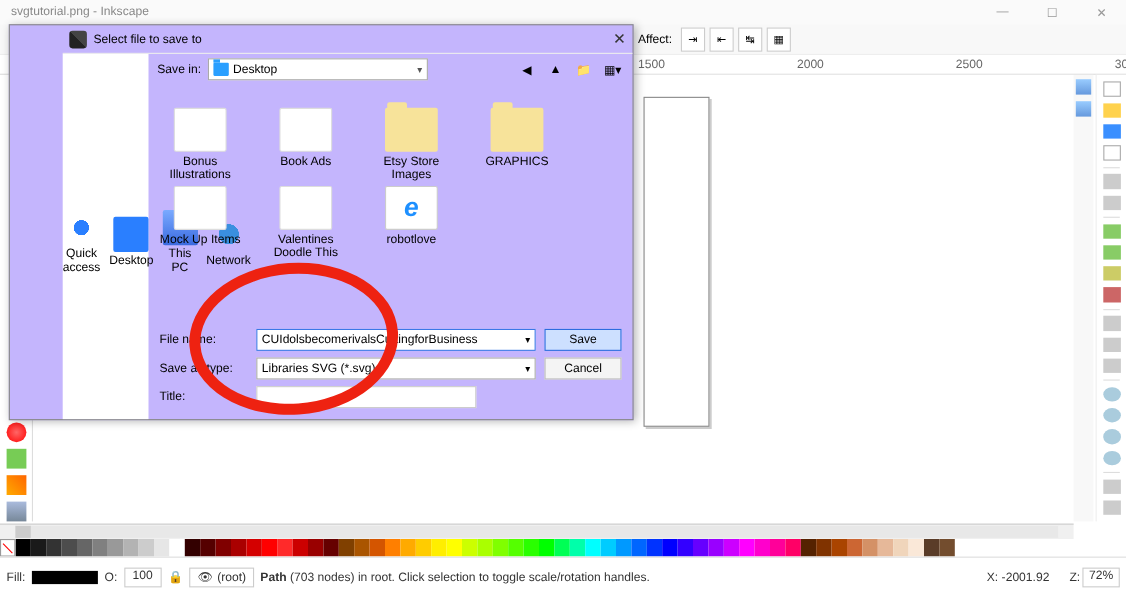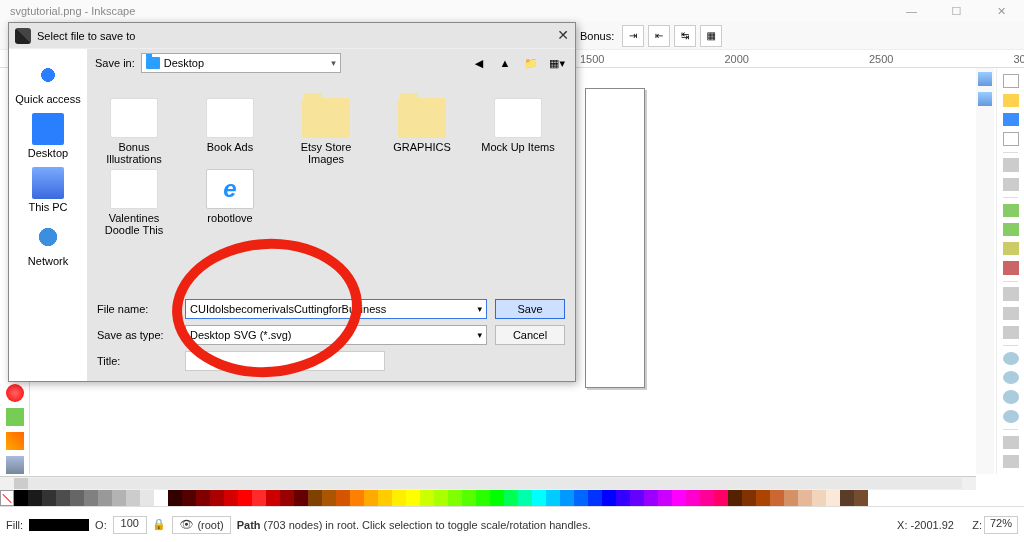--- a/index.html
+++ b/index.html
@@ -51,28 +51,28 @@
 
 .statusbar{position:absolute;left:0;right:0;bottom:0;height:36px;background:#fff;border-top:1px solid #ddd;display:flex;align-items:center;font-size:11px;color:#333;padding:0 6px;gap:6px;}
 .statusbar .fill-sw{width:60px;height:12px;background:#000;}
 .statusbar .num-input{width:34px;height:18px;border:1px solid #ccc;text-align:center;}
 .statusbar .layer-box{border:1px solid #ccc;padding:1px 6px;height:18px;display:flex;align-items:center;gap:4px;}
 .statusbar .msg{font-weight:bold;}
 .statusbar .coord{position:absolute;right:70px;}
 .statusbar .zoom{position:absolute;right:6px;display:flex;align-items:center;gap:2px;}
 
 
-.dialog{position:absolute;left:8px;top:22px;width:568px;height:360px;background:#e5e5e5;border:1px solid #888;box-shadow:2px 2px 8px rgba(0,0,0,.3);}
+.dialog{position:absolute;left:8px;top:22px;width:568px;height:360px;background:#c4b5fd;border:1px solid #888;box-shadow:2px 2px 8px rgba(0,0,0,.3);padding-left:48px;}
 .dialog-title{height:26px;display:flex;align-items:center;padding:0 6px;border-bottom:1px solid #eee;}
 .dialog-title .icon{width:16px;height:16px;margin-right:6px;background:linear-gradient(45deg,#222 50%,#444 50%);border-radius:3px;}
 .dialog-title .close{position:absolute;right:6px;top:4px;font-size:14px;color:#333;cursor:pointer;}
 
 .dialog-body{display:flex;height:calc(100% - 26px);}
 
-.dlg-sidebar{width:78px;background:#fff;display:flex;flex-direction:column;align-items:center;padding-top:10px;gap:8px;}
+.dlg-sidebar{width:78px;background:#fff;display:flex;flex-direction:row;align-items:center;padding-top:10px;gap:8px;}
 .dlg-sidebar .item{width:70px;text-align:center;font-size:10px;cursor:pointer;}
 .dlg-sidebar .item .ic{width:32px;height:32px;margin:0 auto 2px;}
 
 .dlg-main{flex:1;display:flex;flex-direction:column;gap:15px;}
 .dlg-top{height:28px;display:flex;align-items:center;padding:0 8px;gap:6px;}
 .dlg-top .combo{flex:0 0 200px;height:20px;border:1px solid #aaa;background:#fff;display:flex;align-items:center;padding:0 4px;gap:4px;}
 .dlg-top .combo::after{content:"▾";margin-left:auto;font-size:9px;color:#555;}
 .dlg-top .btn{width:20px;height:20px;display:flex;align-items:center;justify-content:center;}
 
 .dlg-files{flex:1;padding:6px 8px;display:flex;flex-wrap:wrap;align-content:flex-start;gap:4px 18px;}
@@ -111,21 +111,21 @@
 <div class="main-title">
   <span class="title-text">svgtutorial.png - Inkscape</span>
   <div class="win-controls">
     <div>—</div>
     <div>☐</div>
     <div>✕</div>
   </div>
 </div>
 
 <div class="toolbar-row">
-  <span class="affect-label">Bonus:</span>
+  <span class="affect-label">Affect:</span>
   <div class="tb-btn">⇥</div>
   <div class="tb-btn">⇤</div>
   <div class="tb-btn">↹</div>
   <div class="tb-btn">▦</div>
 </div>
 
 <div class="ruler-row">
   <span>1500</span>
   <span>2000</span>
   <span>2500</span>
@@ -331,21 +331,21 @@
         <label>File name:</label>
         <div class="field sel combo">
             <span>CUIdolsbecomerivalsCuttingforBusiness</span>
           </div>
         <div class="btn primary">
             <span>Save</span>
           </div>
 
         <label>Save as type:</label>
         <div class="field combo" style="border-color:#aaa;">
-            <span>Desktop SVG (*.svg)</span>
+            <span>Libraries SVG (*.svg)</span>
           </div>
         <div class="btn" style="background:#f4f4f4;border-color:#bbb;">
             <span>Cancel</span>
           </div>
 
         <label>Title:</label>
         <div class="title-input"></div>
         <div></div>
       </div>
     </div>

